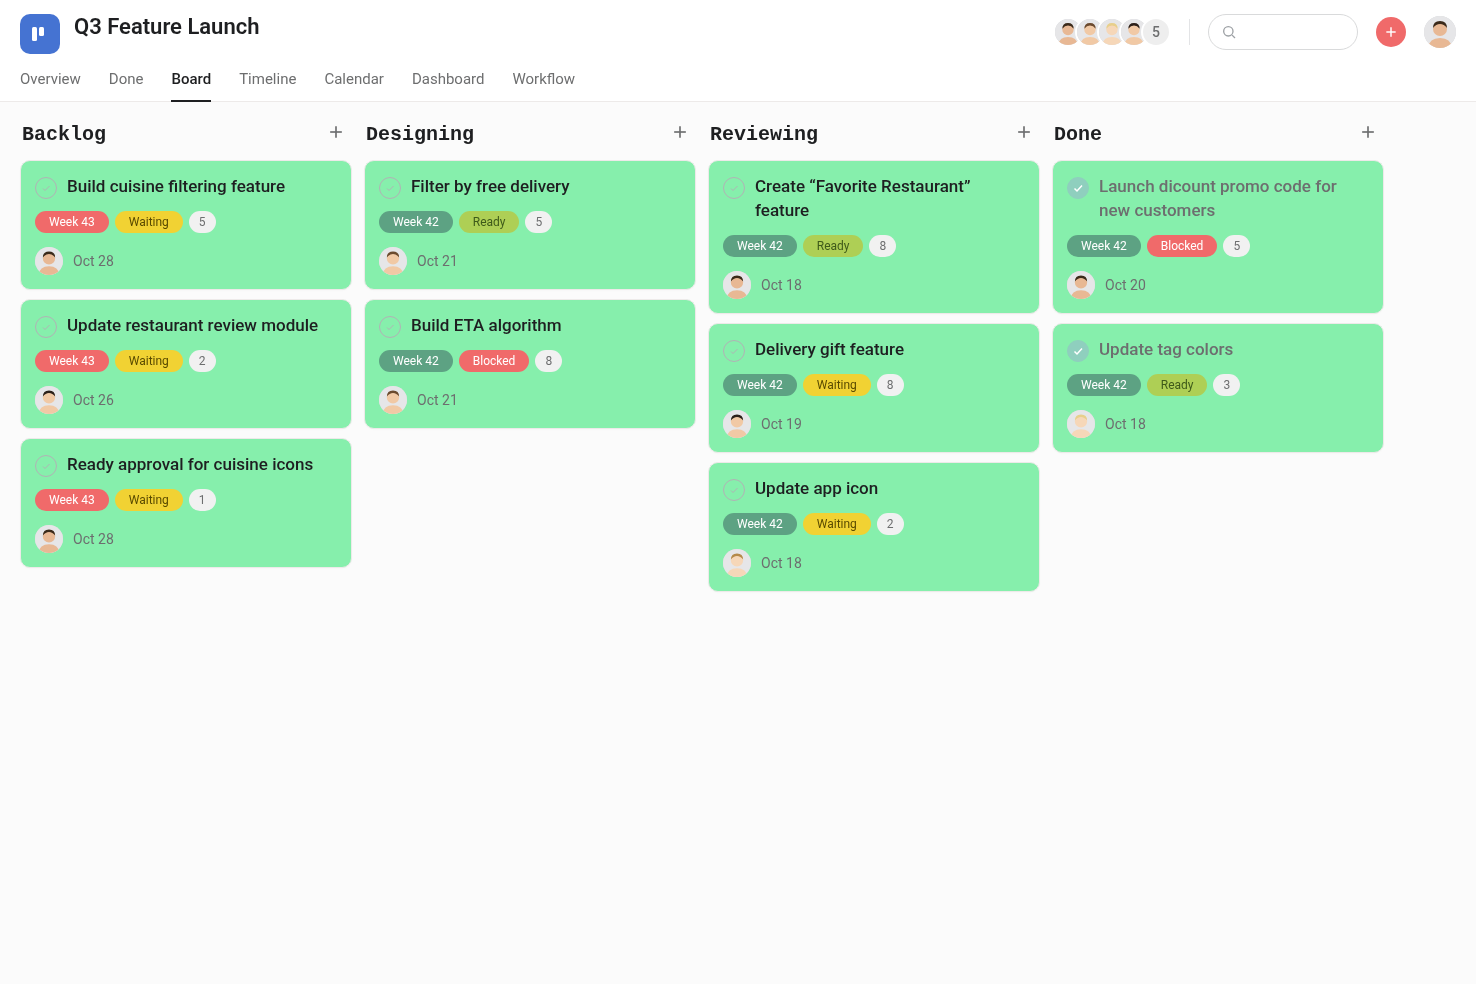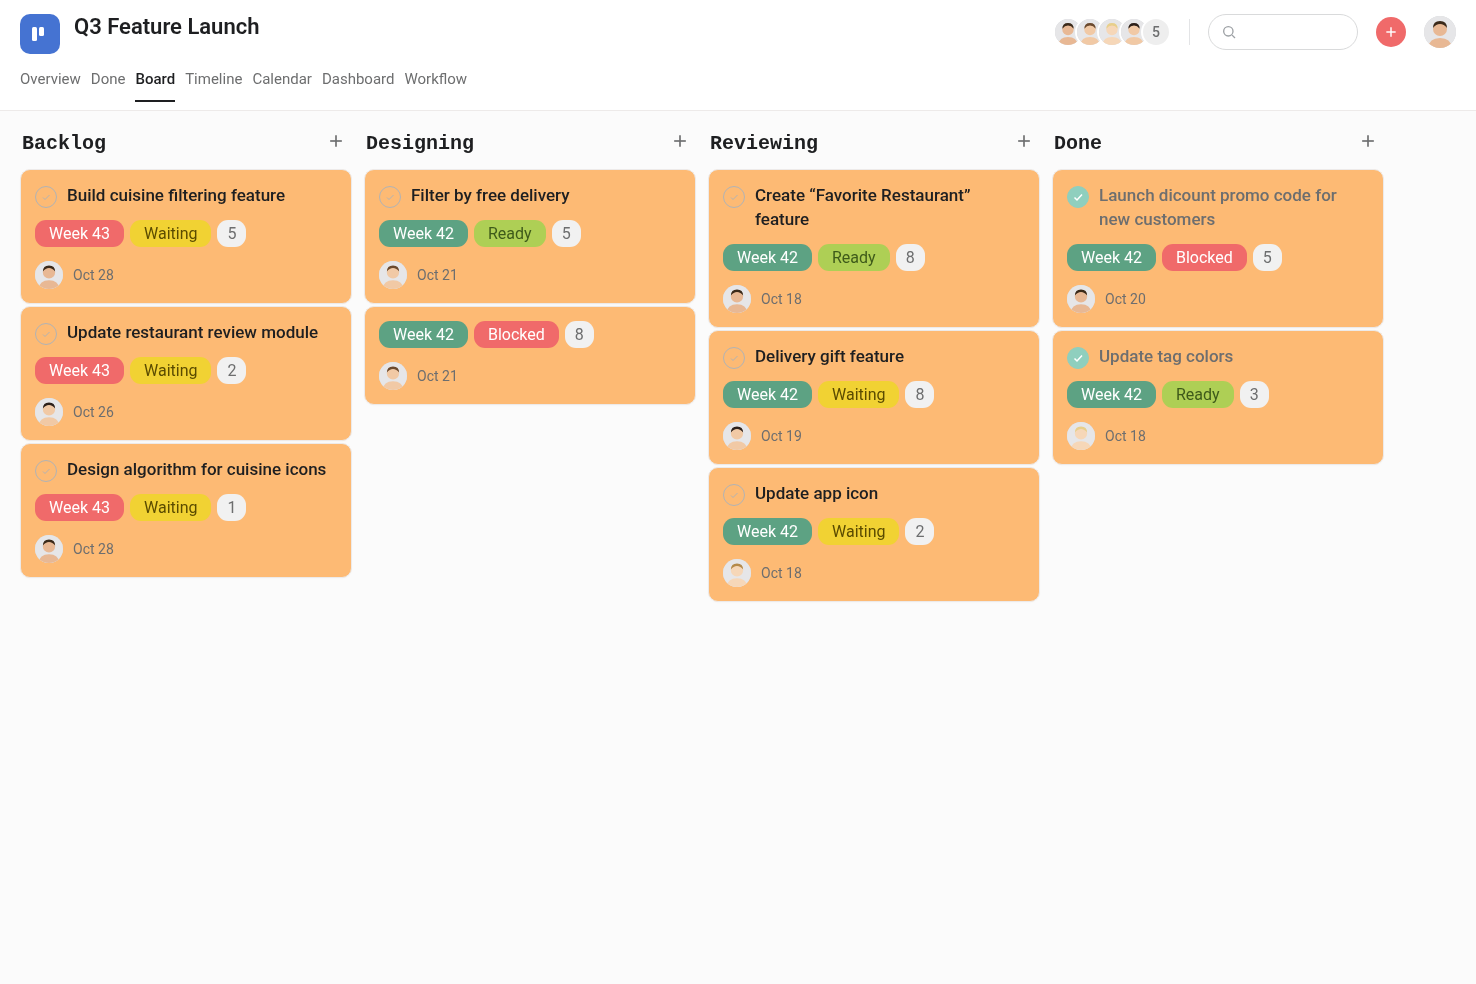--- a/index.html
+++ b/index.html
@@ -94,22 +94,22 @@
   .me-avatar {
     width: 32px;
     height: 32px;
     border-radius: 50%;
     background: #d4d6da;
     overflow: hidden;
     display:flex; align-items:center; justify-content:center;
   }
   .tabs {
     display: flex;
-    gap: 10px;
-    padding: 16px 20px 9px 20px;
+    gap: 28px;
+    padding: 16px 20px 0 20px;
     border-bottom: 1px solid #edeae9;
   }
   .tab {
     font-size: 15px;
     color: #6d6e6f;
     padding-bottom: 12px;
     cursor: pointer;
   }
   .tab.active {
     color: #1e1f21;
@@ -140,25 +140,25 @@
     color: #1e1f21;
     font-family: Liberation Mono, monospace;
   }
   .col-add {
     color: #6d6e6f;
     font-size: 22px;
     line-height: 1;
     cursor: pointer;
   }
   .card {
-    background: #fdba74;
+    background: #86efac;
     border: 1px solid #edeae9;
     border-radius: 10px;
     padding: 14px 14px 14px 14px;
-    margin-bottom: 2px;
+    margin-bottom: 9px;
     box-shadow: 0 1px 2px rgba(0,0,0,0.02);
   }
   .card-title-row {
     display: flex;
     align-items: flex-start;
     gap: 10px;
     margin-bottom: 12px;
   }
   .check-circle {
     width: 22px;
@@ -182,21 +182,21 @@
   }
   .card-title.completed { color: #6d6e6f; }
   .tags-row {
     display: flex;
     align-items: center;
     gap: 6px;
     margin-bottom: 14px;
     flex-wrap: wrap;
   }
   .pill {
-    font-size: 16px;
+    font-size: 12px;
     padding: 4px 14px;
     border-radius: 11px;
     font-weight: 400;
     white-space: nowrap;
   }
   .pill.count {
     background: #f1f1f1;
     color: #6d6e6f;
     padding: 4px 10px;
   }
@@ -366,21 +366,21 @@
       <div class="due">Oct 26</div>
         </div>
       </div>
       <div class="card">
         <div class="card-title-row">
       <div class="check-circle ">
             <svg width="12" height="12" viewBox="0 0 24 24" fill="none" stroke="#b1b3b5" stroke-width="2">
               <polyline points="6 13 10 17 19 8"></polyline>
             </svg>
           </div>
-      <div class="card-title ">Design algorithm for cuisine icons</div>
+      <div class="card-title ">Ready approval for cuisine icons</div>
         </div>
         <div class="tags-row">
           <span class="pill" style="background: rgb(240, 106, 106); color: rgb(255, 255, 255);">Week 43</span>
           <span class="pill" style="background: rgb(241, 210, 51); color: rgb(90, 75, 0);">Waiting</span>
           <span class="pill count">1</span>
         </div>
         <div class="footer-row">
       <div class="small-avatar">
             <svg class="person-svg" viewBox="0 0 32 32">
     <rect width="32" height="32" fill="#e6e6e8"></rect>
@@ -423,20 +423,28 @@
     <rect width="32" height="32" fill="#e6e6e8"></rect>
     <circle cx="16" cy="13" r="7" fill="#f1c9a5"></circle>
     <path d="M9 12 Q9 5 16 5 Q23 5 23 12 Q20 8 16 8 Q12 8 9 12 Z" fill="#6b4a2e"></path>
     <path d="M4 34 Q4 22 16 22 Q28 22 28 34 Z" fill="#f1c9a5"></path>
   </svg>
           </div>
       <div class="due">Oct 21</div>
         </div>
       </div>
       <div class="card">
+        <div class="card-title-row">
+      <div class="check-circle ">
+            <svg width="12" height="12" viewBox="0 0 24 24" fill="none" stroke="#b1b3b5" stroke-width="2">
+              <polyline points="6 13 10 17 19 8"></polyline>
+            </svg>
+          </div>
+      <div class="card-title ">Build ETA algorithm</div>
+        </div>
         <div class="tags-row">
           <span class="pill" style="background: rgb(93, 162, 131); color: rgb(255, 255, 255);">Week 42</span>
           <span class="pill" style="background: rgb(240, 106, 106); color: rgb(255, 255, 255);">Blocked</span>
           <span class="pill count">8</span>
         </div>
         <div class="footer-row">
       <div class="small-avatar">
             <svg class="person-svg" viewBox="0 0 32 32">
     <rect width="32" height="32" fill="#e6e6e8"></rect>
     <circle cx="16" cy="13" r="7" fill="#f1c9a5"></circle>

